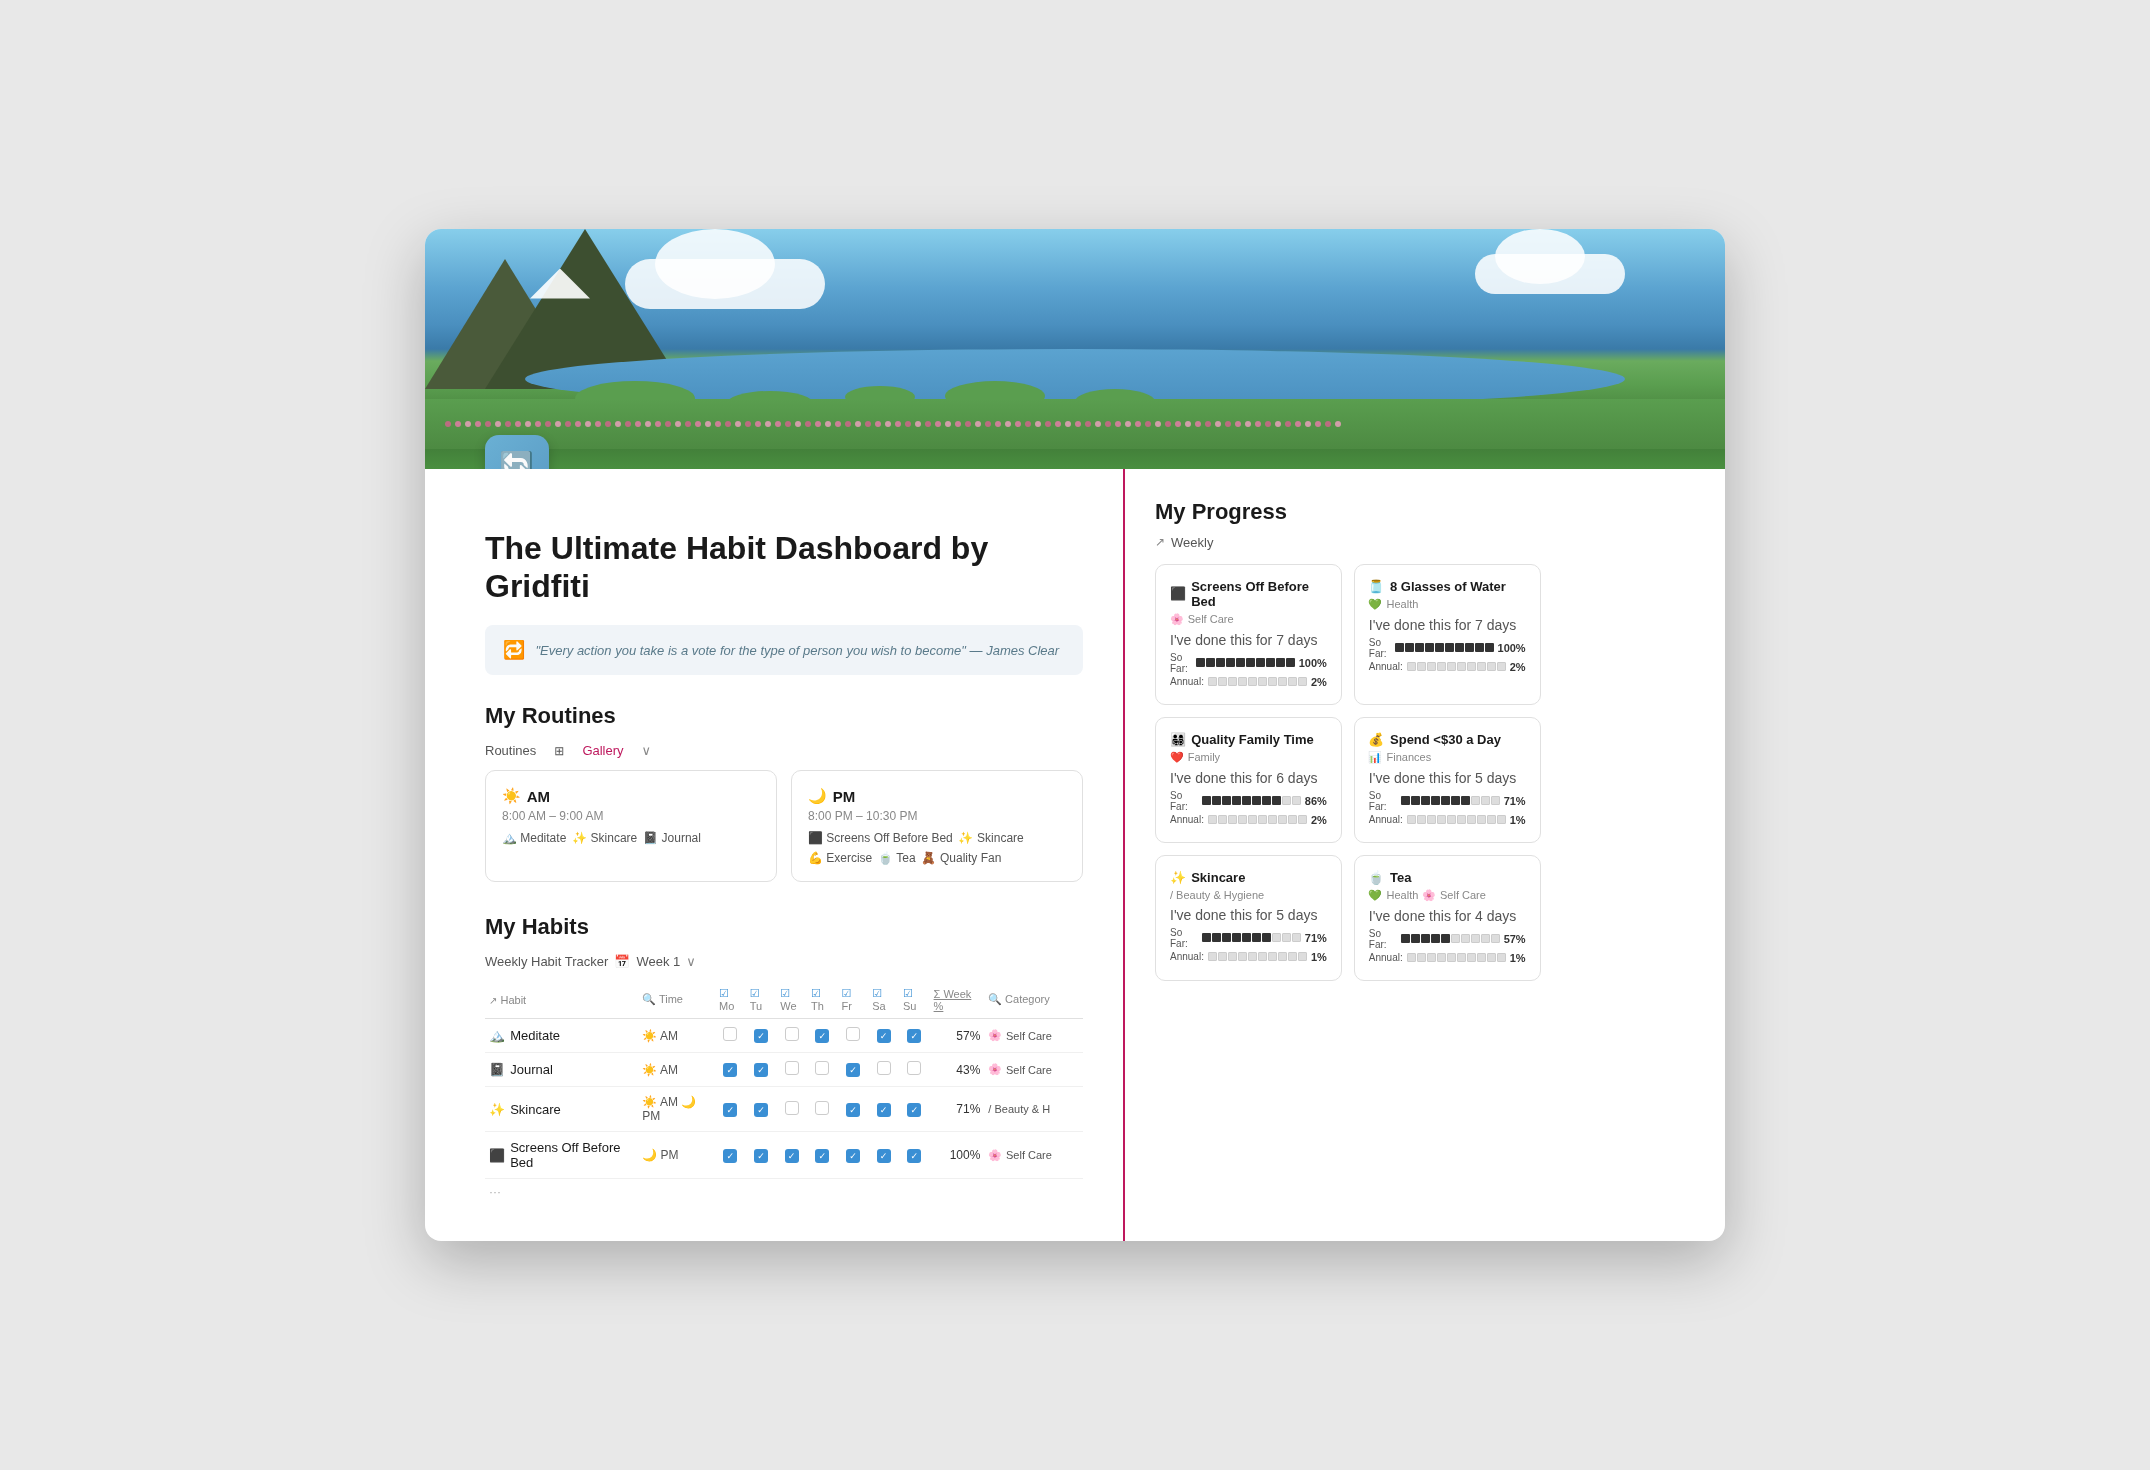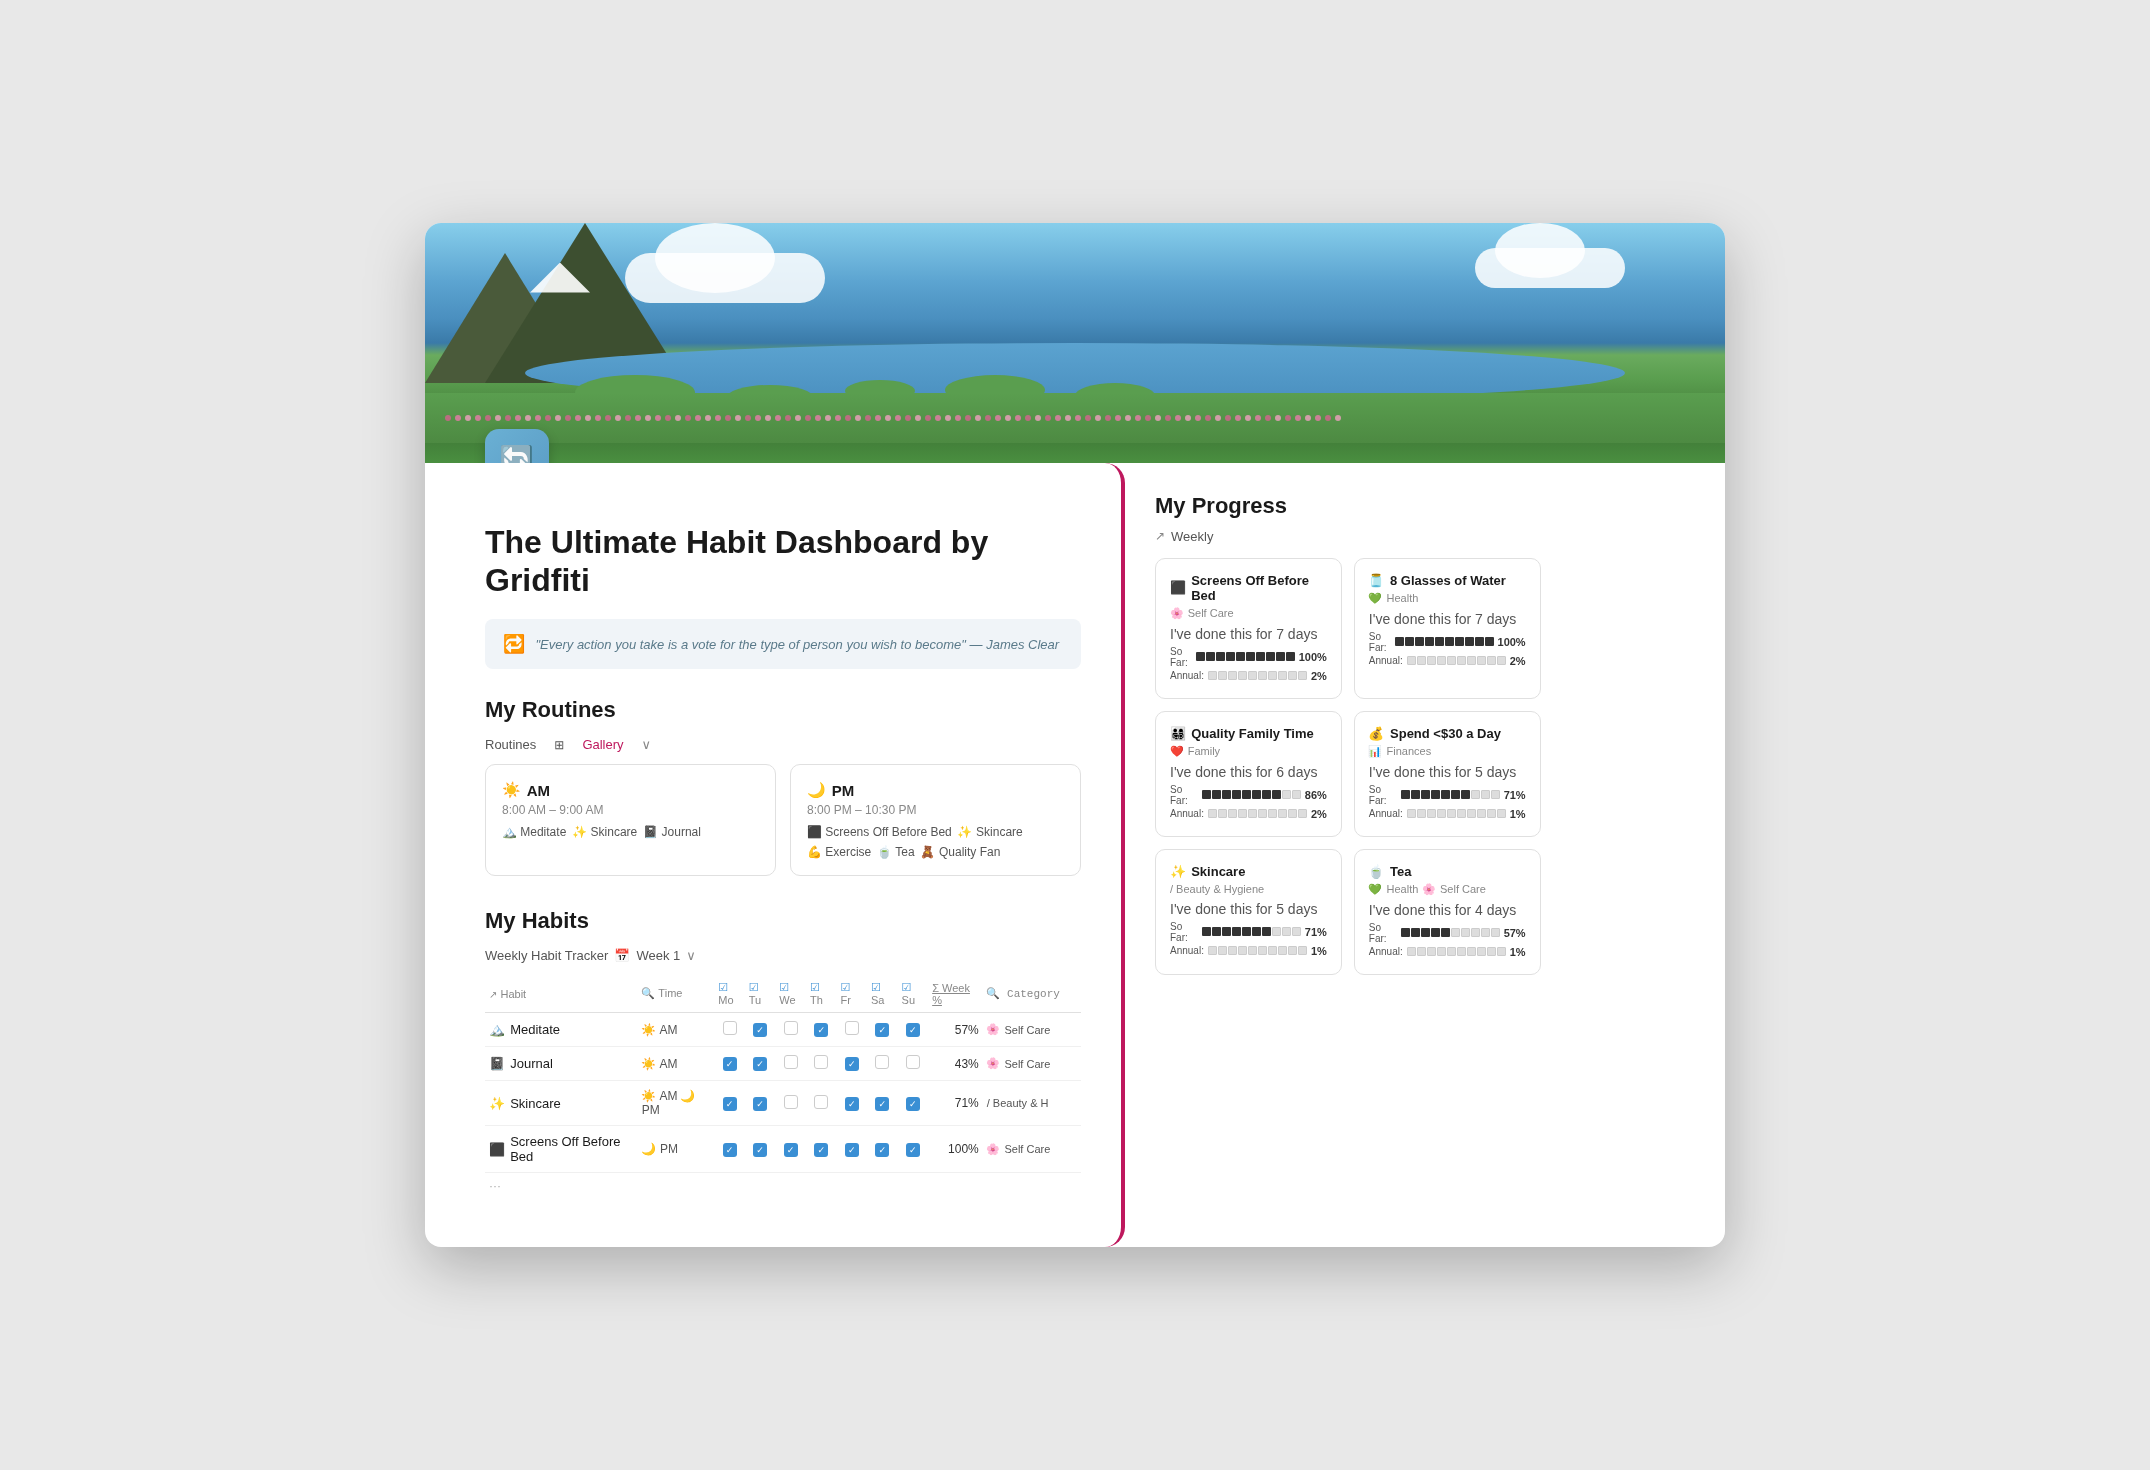--- a/index.html
+++ b/index.html
@@ -148,24 +148,23 @@
       font-size: 32px;
       box-shadow: 0 4px 12px rgba(0,0,0,0.2);
     }
 
     .content-area {
       display: flex;
       padding: 0;
     }
     .left-panel {
       flex: 1;
-      padding: 60px 40px 28px 60px;
-      border-right: 4px solid #be185d;
+      padding: 60px 40px 16px 60px;
+      border-right: 2px solid #be185d;
       max-width: 700px;
-      border-radius: 20px;
     }
     .right-panel {
       width: 420px;
       padding: 30px 30px 30px 30px;
       background: #fff;
     }
 
     .page-title {
       font-size: 32px;
       font-weight: 800;
@@ -274,21 +273,21 @@
     .habit-table td {
       padding: 8px 4px;
       color: #333;
       border-bottom: 1px solid #f0f0f0;
       vertical-align: middle;
     }
     .col-habit { width: 140px; }
     .col-time { width: 70px; }
     .col-day { width: 28px; text-align: center; margin-top: 14px; }
     .col-week { width: 50px; text-align: right; text-decoration: underline; }
-    .col-cat { width: 90px; font-family: Liberation Mono, monospace; }
+    .col-cat { width: 90px; }
 
     .checkbox-blue {
       width: 14px; height: 14px;
       background: #3a8fd4;
       border-radius: 3px;
       display: inline-flex;
       align-items: center;
       justify-content: center;
       color: white;
       font-size: 9px;

